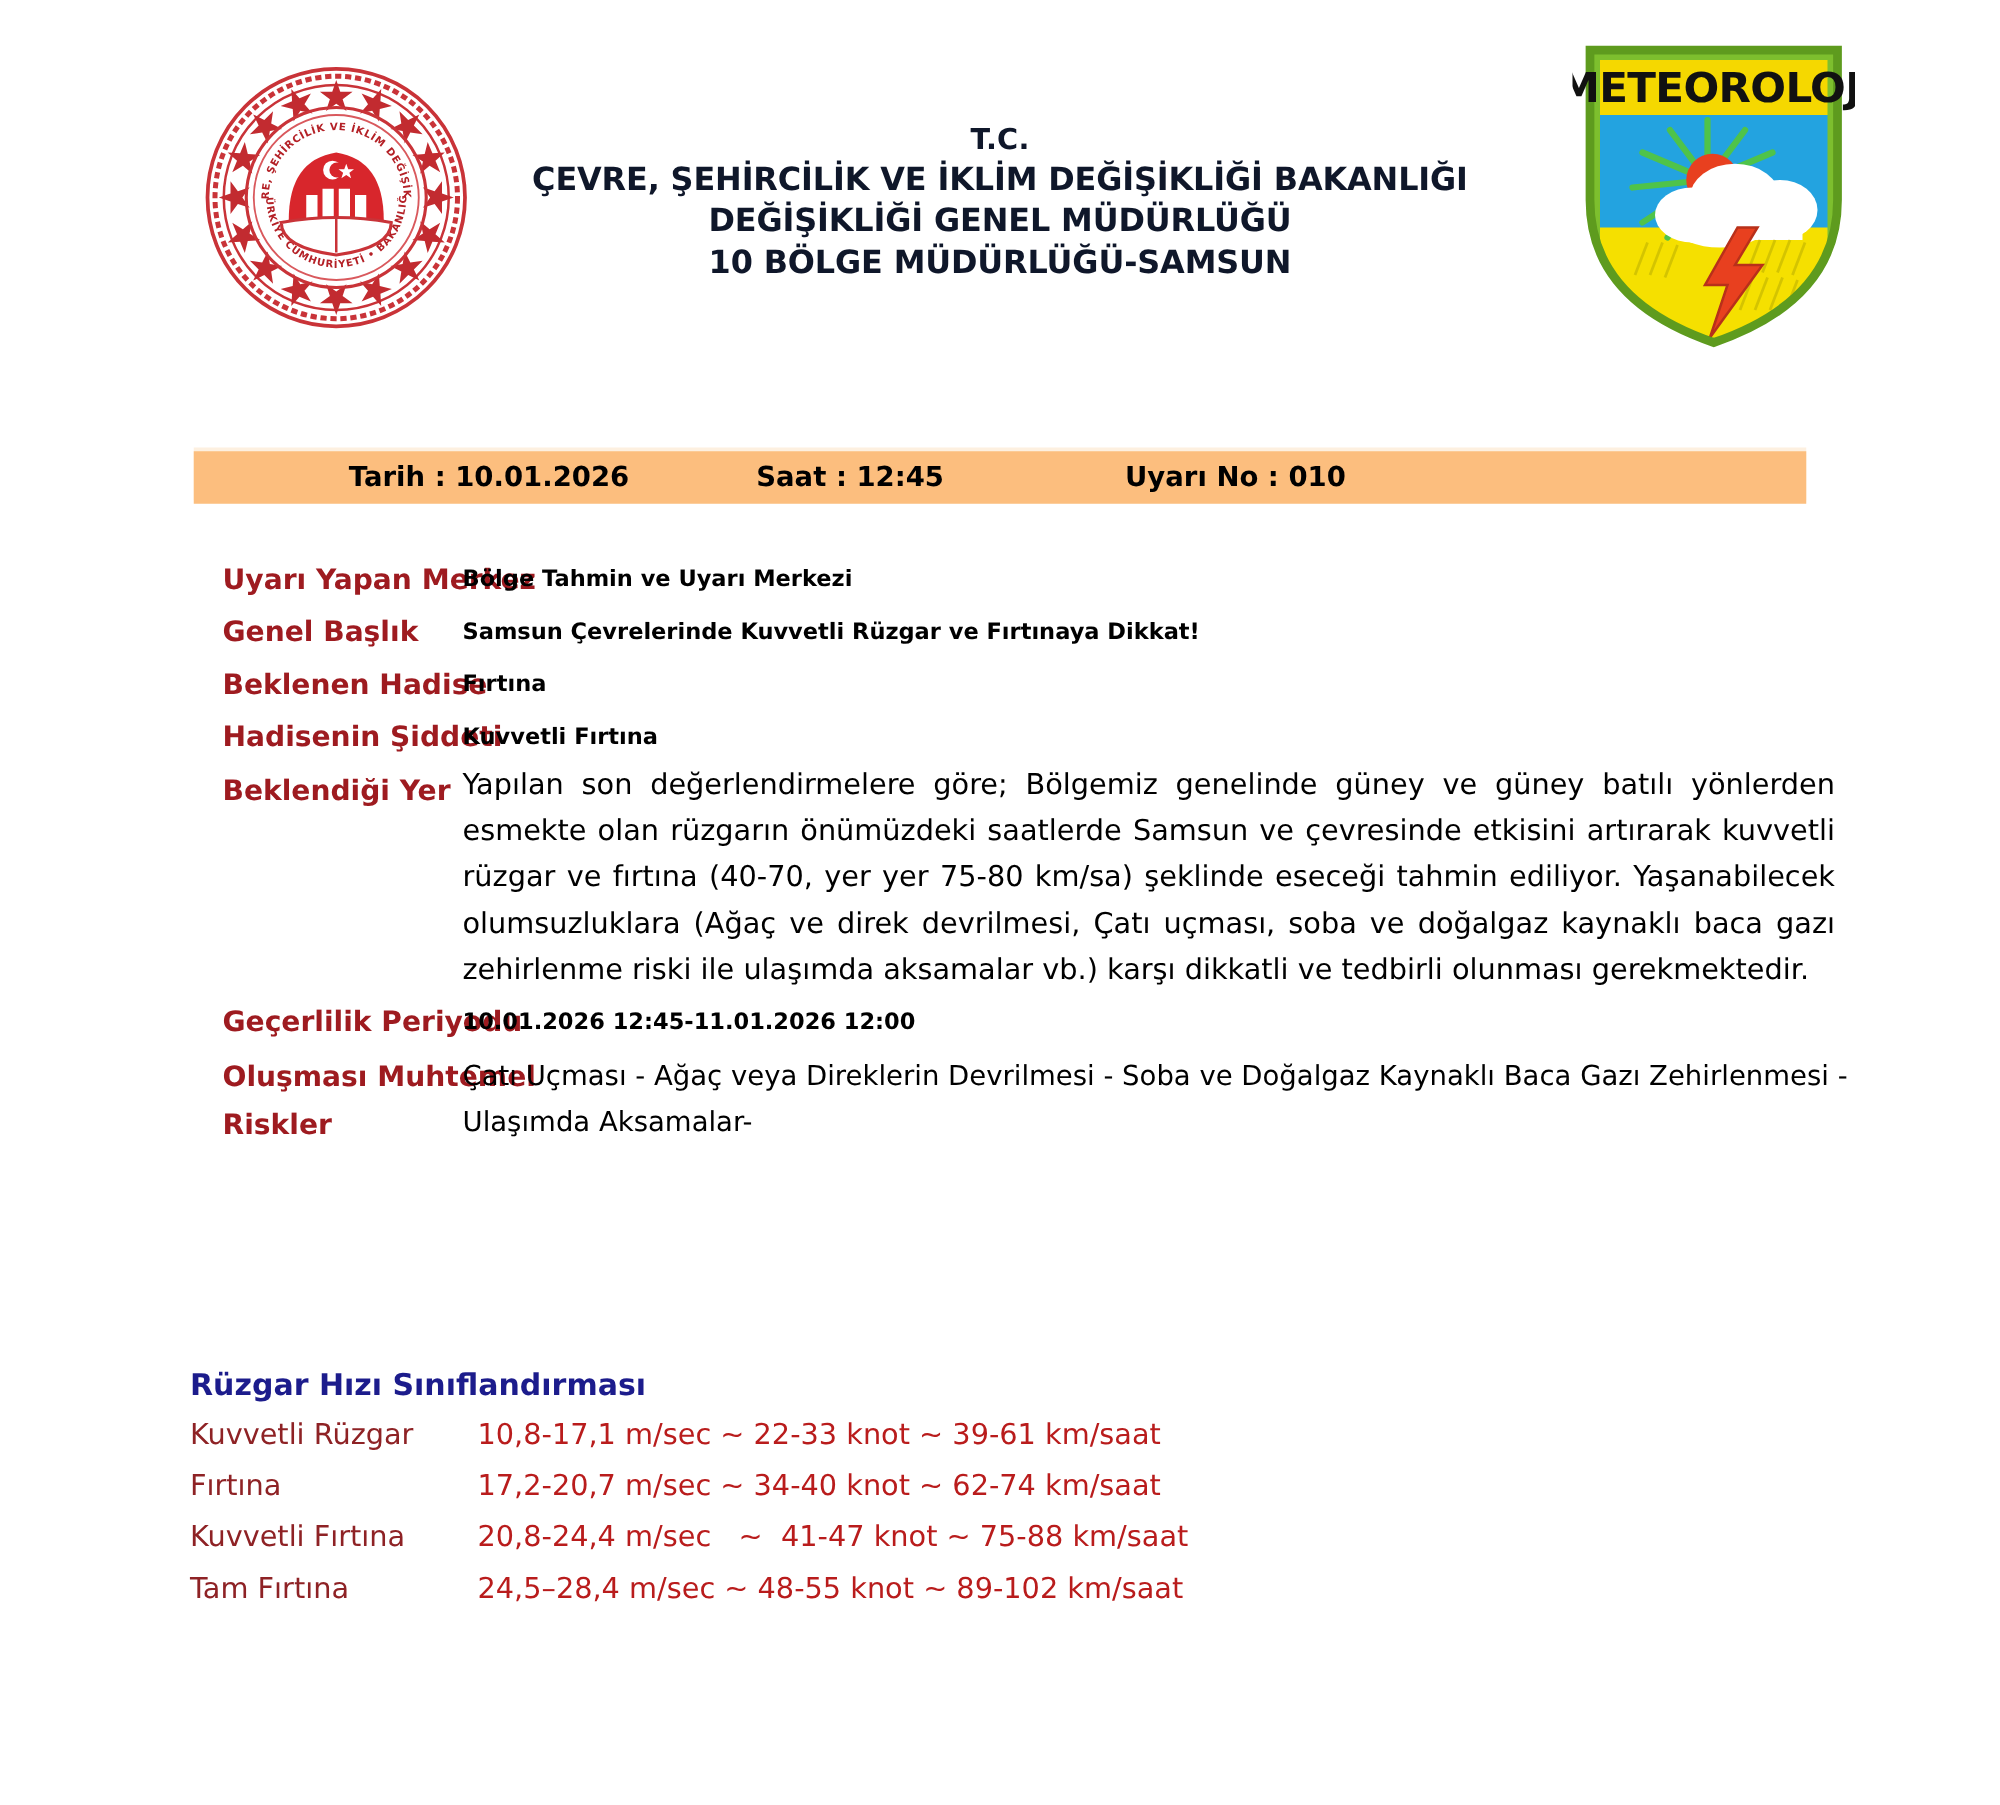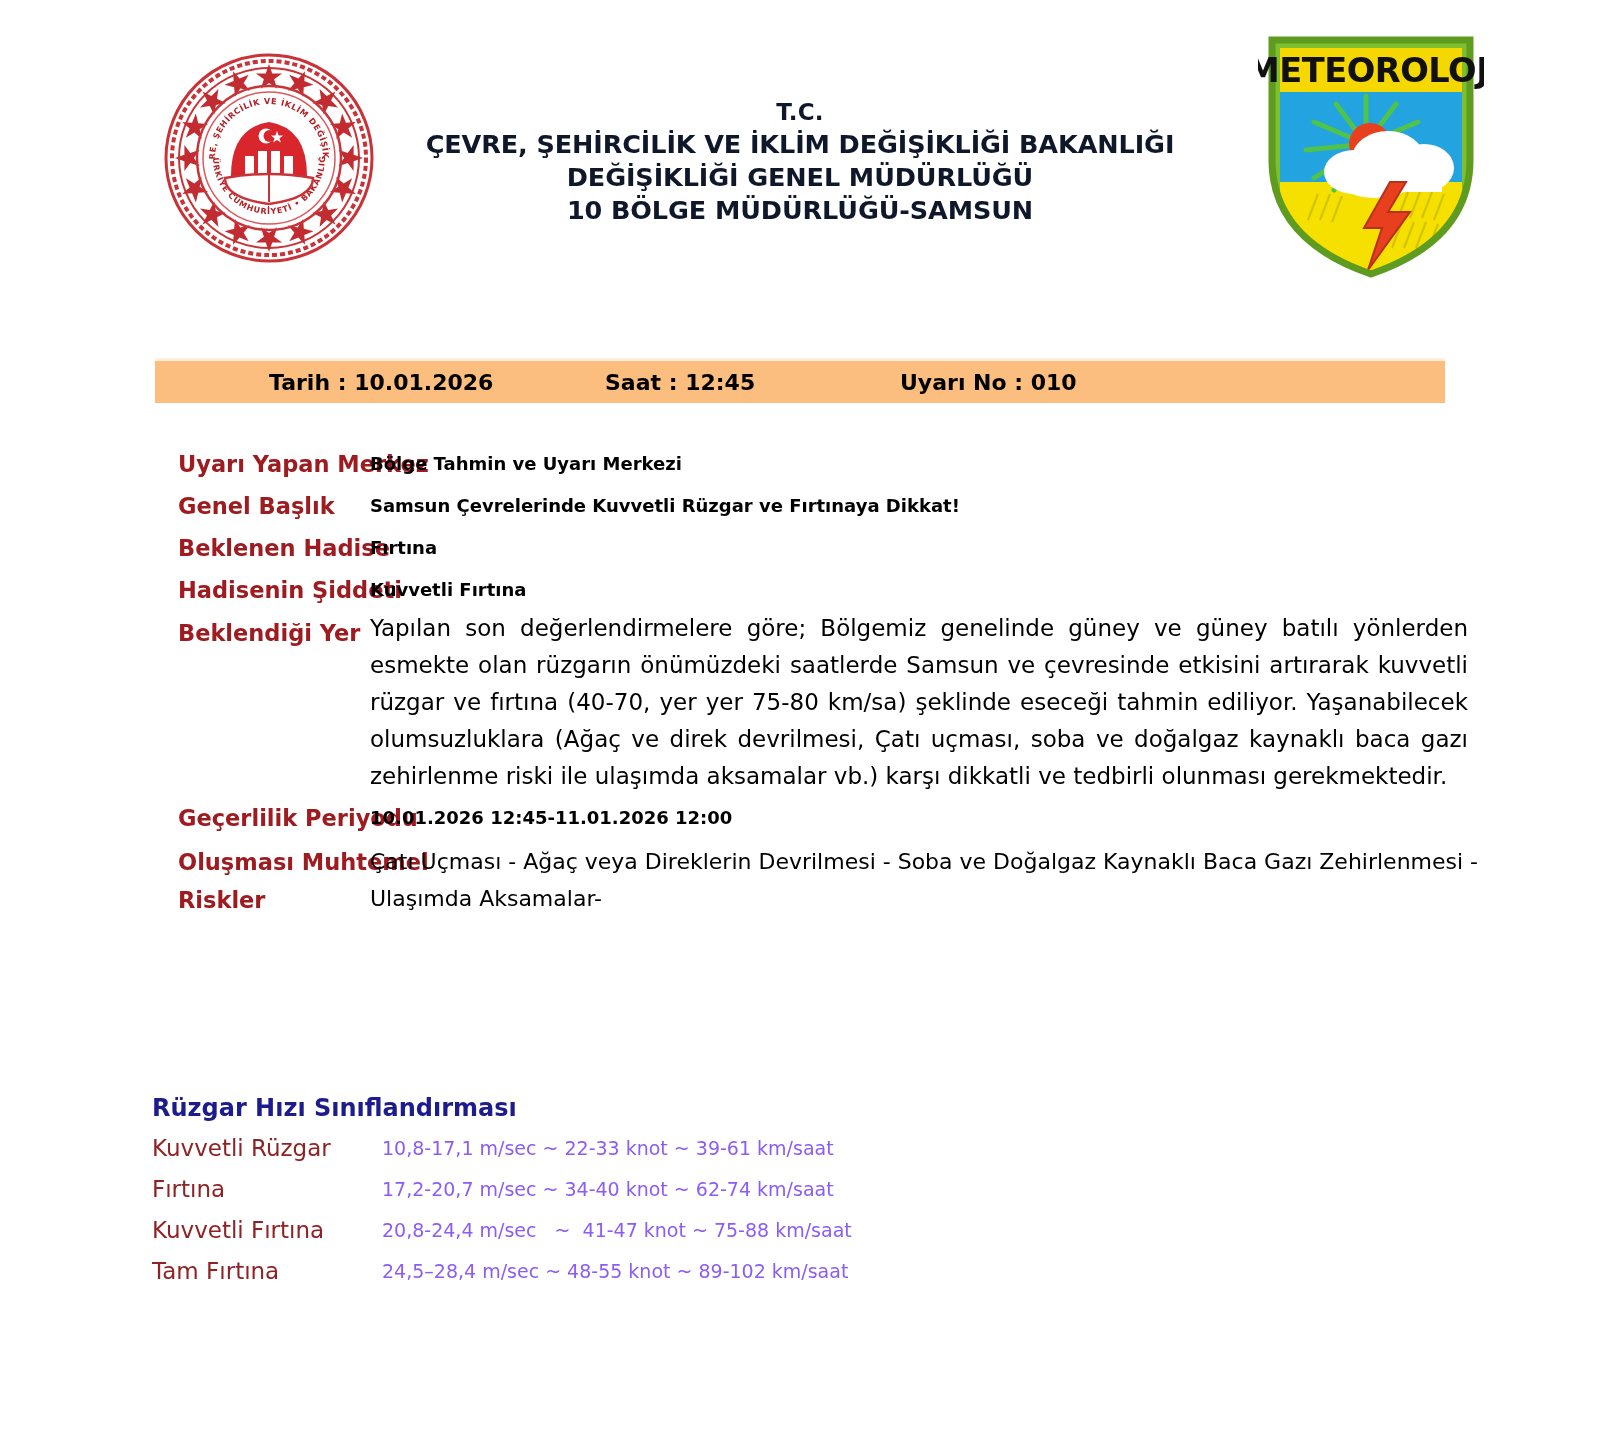--- a/index.html
+++ b/index.html
@@ -60,21 +60,21 @@
     box-shadow: 0 -3px 0 0 #fdf0e0;
   }
   .info-bar .cell {
     position: absolute;
     top: 9px;
     color: #000000;
     font-weight: bold;
     font-size: 22px;
     white-space: nowrap;
   }
-  .ib-date { left: 114px; }
+  .ib-date { left: 124px; }
   .ib-time { left: 450px; }
   .ib-no   { left: 745px; }
 
   
   .fields {
     position: absolute;
     left: 0;
     top: 443px;
     width: 1600px;
   }
@@ -144,22 +144,22 @@
   }
   .c-name {
     width: 382px;
     padding-left: 152px;
     box-sizing: border-box;
     color: #8E2225;
     font-size: 23px;
     white-space: nowrap;
   }
   .c-vals {
-    color: #8b5cf6;
-    font-size: 19px;
+    color: #b91c1c;
+    font-size: 23px;
     white-space: pre;
   }
 </style>
 </head>
 <body>
 
 <div class="header">
 
   <div class="emblem-left">
     <svg viewBox="0 0 212 212" width="212" height="212">

